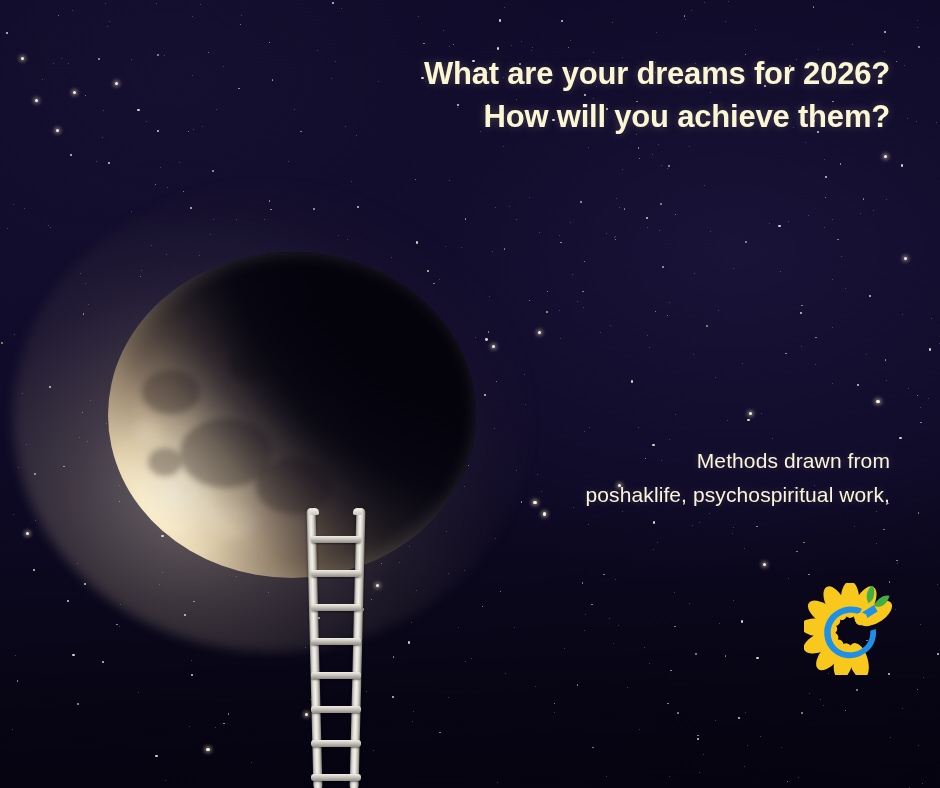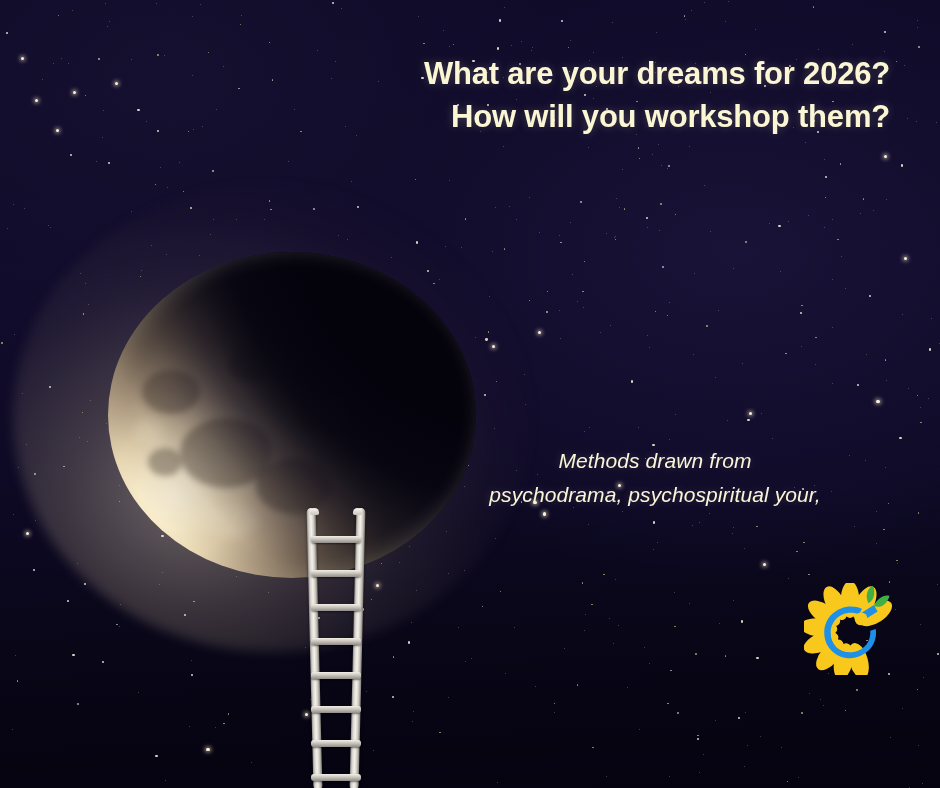--- a/index.html
+++ b/index.html
@@ -172,24 +172,23 @@
     font-variant: small-caps;
     text-shadow: 0 0 12px rgba(245,197,25,0.25);
   }
   .title .l1 { display:block; }
   .title .l2 { display:block; margin-top: 2px; }
 
   .methods {
     position: absolute;
     left: 420px; top: 444px;
     width: 470px;
-    text-align: center;
+    text-align: right;
     color: #faf5d9;
     font-size: 21px;
-    font-style: italic;
     font-weight: 400;
     line-height: 1.62;
     letter-spacing: 0.1px;
     text-shadow: 0 0 8px rgba(250,245,215,0.2);
   }
 
   .footer {
     position: absolute;
     left: 330px; top: 710px;
     width: 560px;
@@ -763,30 +762,30 @@
     <div class="rung" style="top:96px;"></div>
     <div class="rung" style="top:130px;"></div>
     <div class="rung" style="top:164px;"></div>
     <div class="rung" style="top:198px;"></div>
     <div class="rung" style="top:232px;"></div>
     <div class="rung" style="top:266px;"></div>
   </div>
 
   <div class="headline">
     <div>What are your dreams for 2026?</div>
-    <div>How will you workshop them?</div>
+    <div>How will you achieve them?</div>
   </div>
 
   <div class="subhead">
   </div>
 
 
   <div class="methods">
     <div>Methods drawn from</div>
-    <div>psychodrama, psychospiritual your,</div>
+    <div>poshaklife, psychospiritual work,</div>
   </div>
 
   <div class="logo">
     <svg viewBox="0 0 100 100" width="92" height="92" aria-hidden="true">
       <g fill="#f9c81d">
         <g transform="translate(50,52)">
           <ellipse cx="0" cy="-34" rx="10" ry="20" transform="rotate(0)"></ellipse>
           <ellipse cx="0" cy="-34" rx="10" ry="20" transform="rotate(28)"></ellipse>
           <ellipse cx="0" cy="-34" rx="10" ry="20" transform="rotate(56)"></ellipse>
           <ellipse cx="0" cy="-34" rx="10" ry="20" transform="rotate(-28)"></ellipse>

